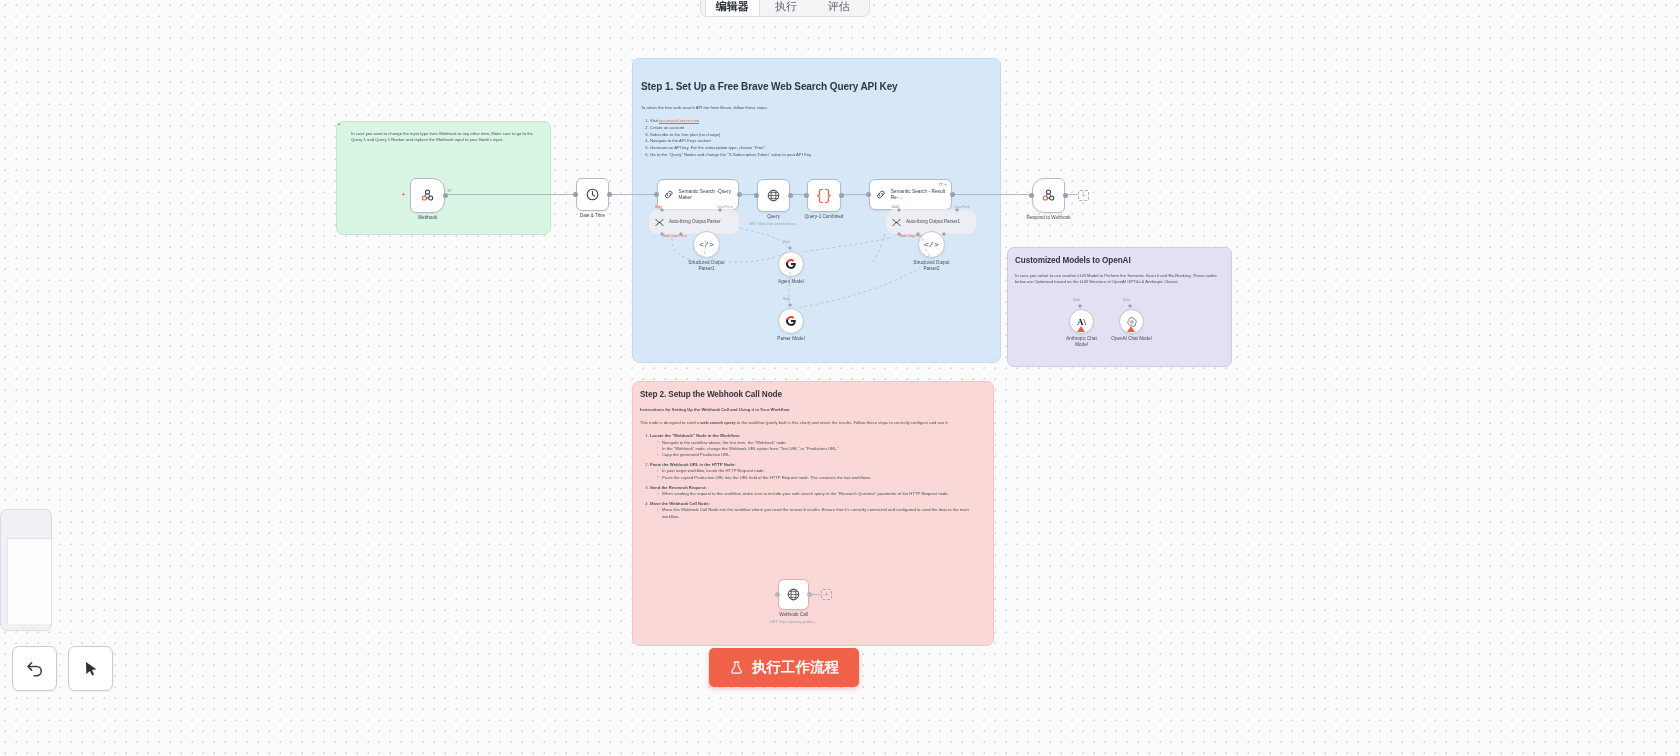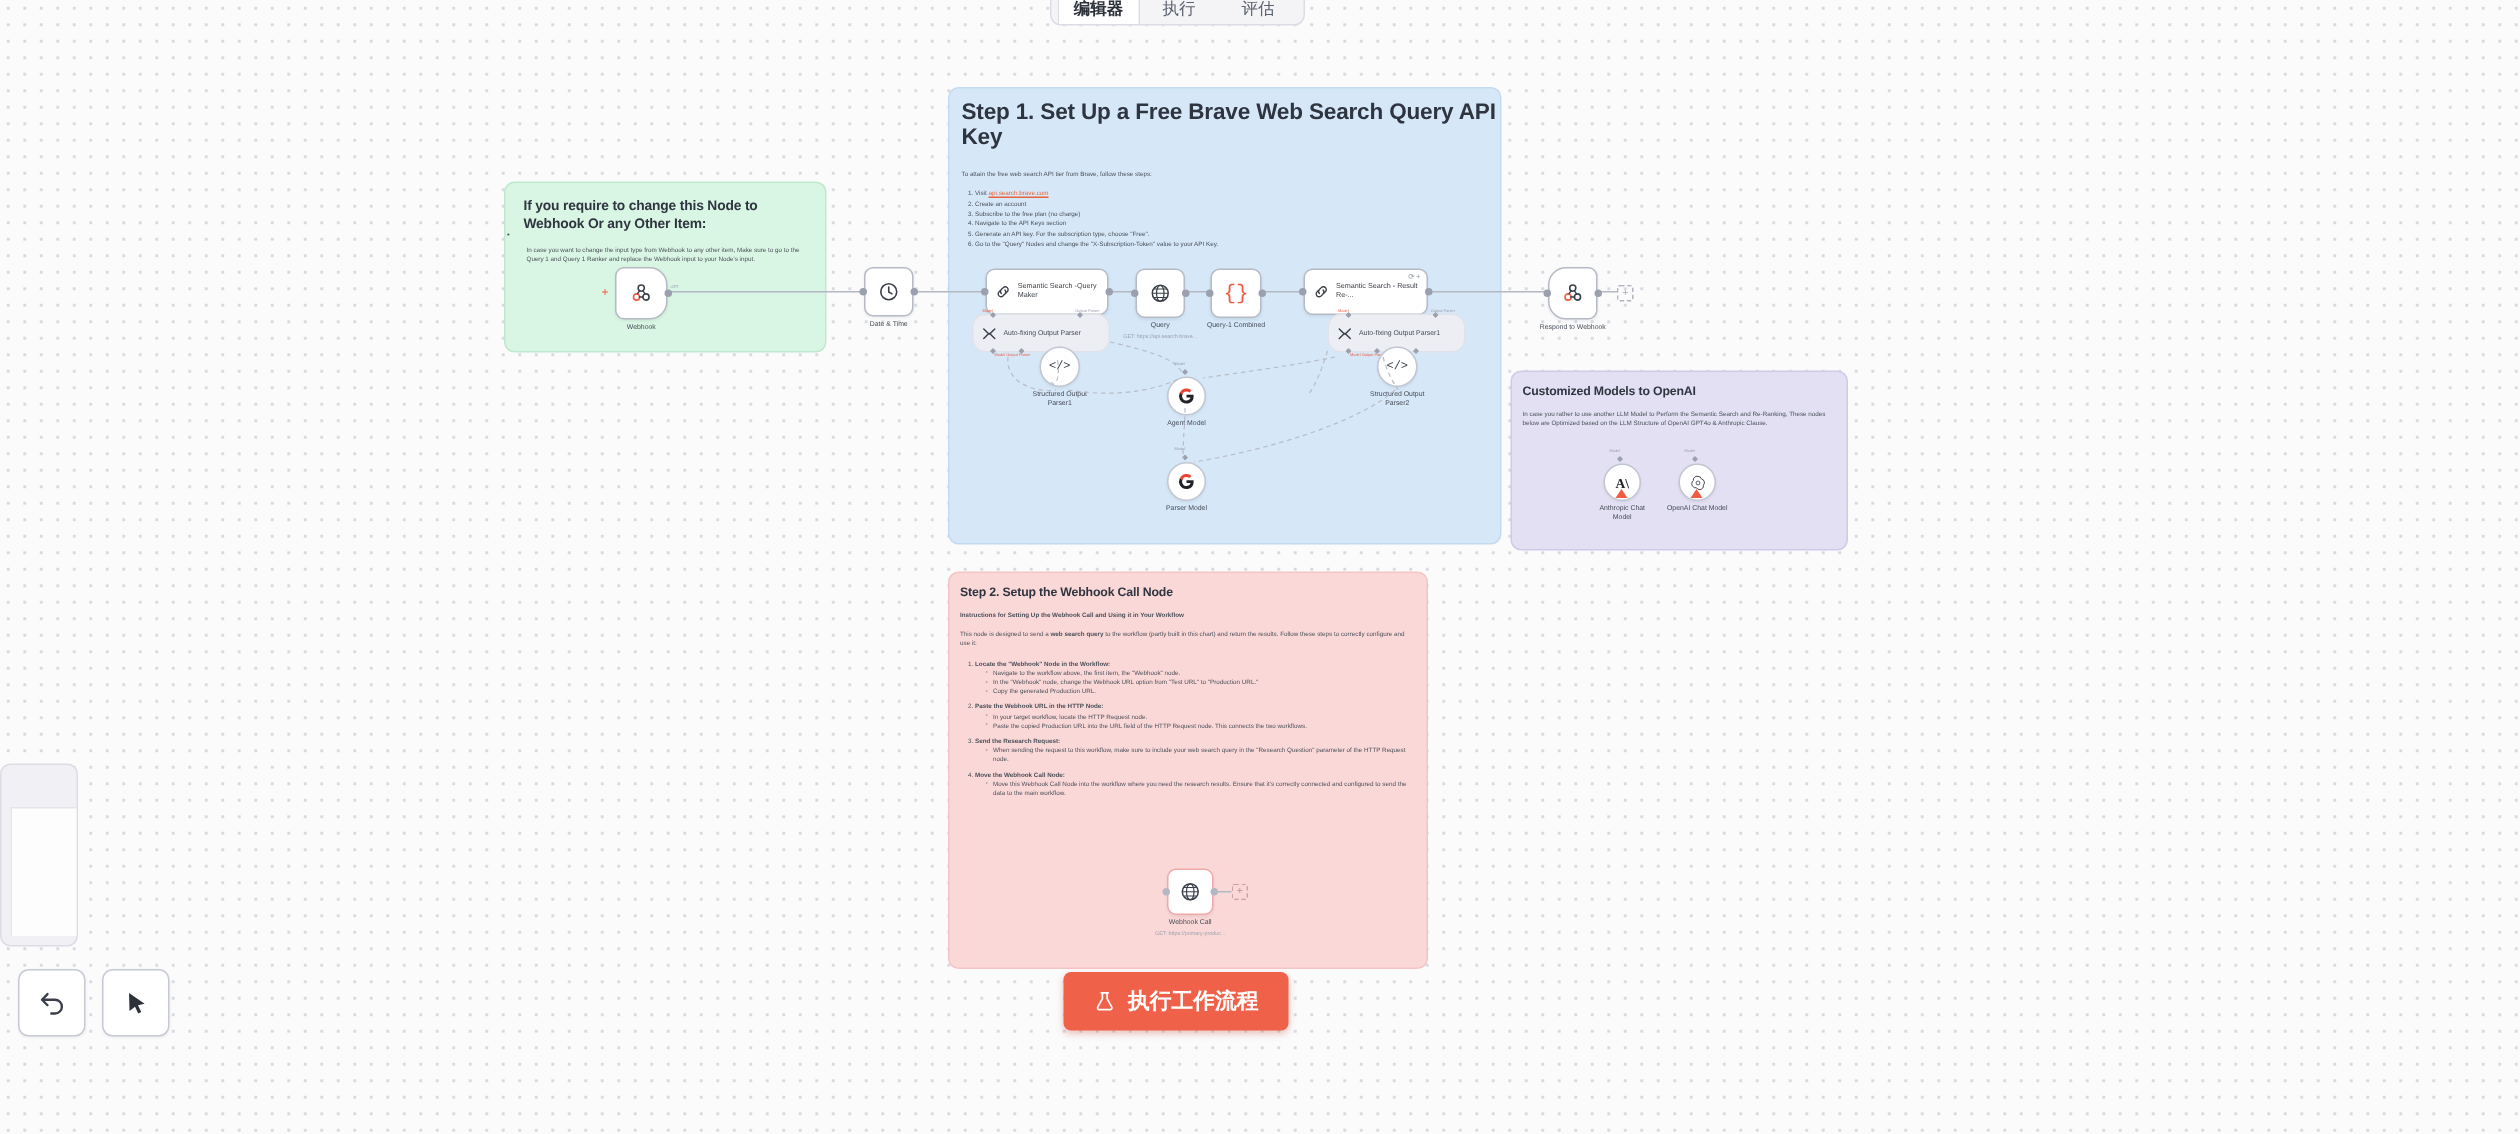--- a/index.html
+++ b/index.html
@@ -34,33 +34,33 @@
   }
   .note-blue{
     left:632px;top:58px;width:369px;height:305px;
     background:#d6e8f8;border:1px solid #c2dbf1;
   }
   .note-purple{
     left:1007px;top:247px;width:225px;height:120px;
     background:#e2e0f2;border:1px solid #cecbe8;
   }
   .note-red{
-    left:632px;top:381px;width:320px;height:265px;
+    left:632px;top:381px;width:362px;height:265px;
     background:#fbd8d8;border:1px solid #f5c4c4;
   }
   .note-ghost{
     left:0px;top:509px;width:52px;height:122px;
     background:#f1f1f5;border:1px solid #dcdce4;
   }
   .note-ghost .inner{
     position:absolute;left:6px;top:28px;right:0px;bottom:6px;
     background:#fdfdfe;border:1px solid #e4e4ec;border-right:none;border-bottom:none;
   }
   .hd-green{font-size:9.2px;color:#2f3540;padding:10px 12px 0 12px;line-height:11.5px;}
-  .hd-blue{font-size:15px;color:#2f3540;padding:7px 0 0 8px;}
+  .hd-blue{font-size:10px;color:#2f3540;padding:22px 0 0 8px;}
   .hd-purple{font-size:8.2px;color:#2f3540;padding:8px 0 0 7px;}
   .hd-red{font-size:8.2px;color:#2f3540;padding:8px 0 0 7px;}
   .body-txt{font-size:4.2px;line-height:6.2px;color:#4a5059;}
   .bullet{position:relative;padding-left:7px;}
   .bullet:before{content:"•";position:absolute;left:1px;top:-1px;font-size:5px;}
   .olist{margin:0;padding-left:9px;}
   .olist > li{margin-bottom:0.5px;}
   .sublist{list-style:none;margin:0;padding-left:7px;}
   .sublist li{position:relative;padding-left:5px;}
   .sublist li:before{content:"◦";position:absolute;left:0;top:-.5px;}
@@ -129,21 +129,20 @@
 </head>
 <body>
 
 <div id="tabstrip">
   <div class="tab active">编辑器</div>
   <div class="tab">执行</div>
   <div class="tab">评估</div>
 </div>
 
 <div class="sticky note-green">
-  <h3 class="hd-green">If you require to change this Node to Webhook Or any Other Item:</h3>
   <div class="body-txt bullet" style="padding:9px 14px 0 14px;">In case you want to change the input type from Webhook to any other item, Make sure to go to the Query 1 and Query 1 Ranker and replace the Webhook input to your Node's input.</div>
 </div>
 
 <div class="sticky note-blue">
   <h3 class="hd-blue">Step 1. Set Up a Free Brave Web Search Query API Key</h3>
   <div class="body-txt" style="padding:13px 0 0 8px;">To attain the free web search API tier from Brave, follow these steps:</div>
   <ol class="olist body-txt" style="margin-top:7px;margin-left:8px;">
     <li>Visit <span class="lnk">api.search.brave.com</span></li>
     <li>Create an account</li>
     <li>Subscribe to the free plan (no charge)</li>

